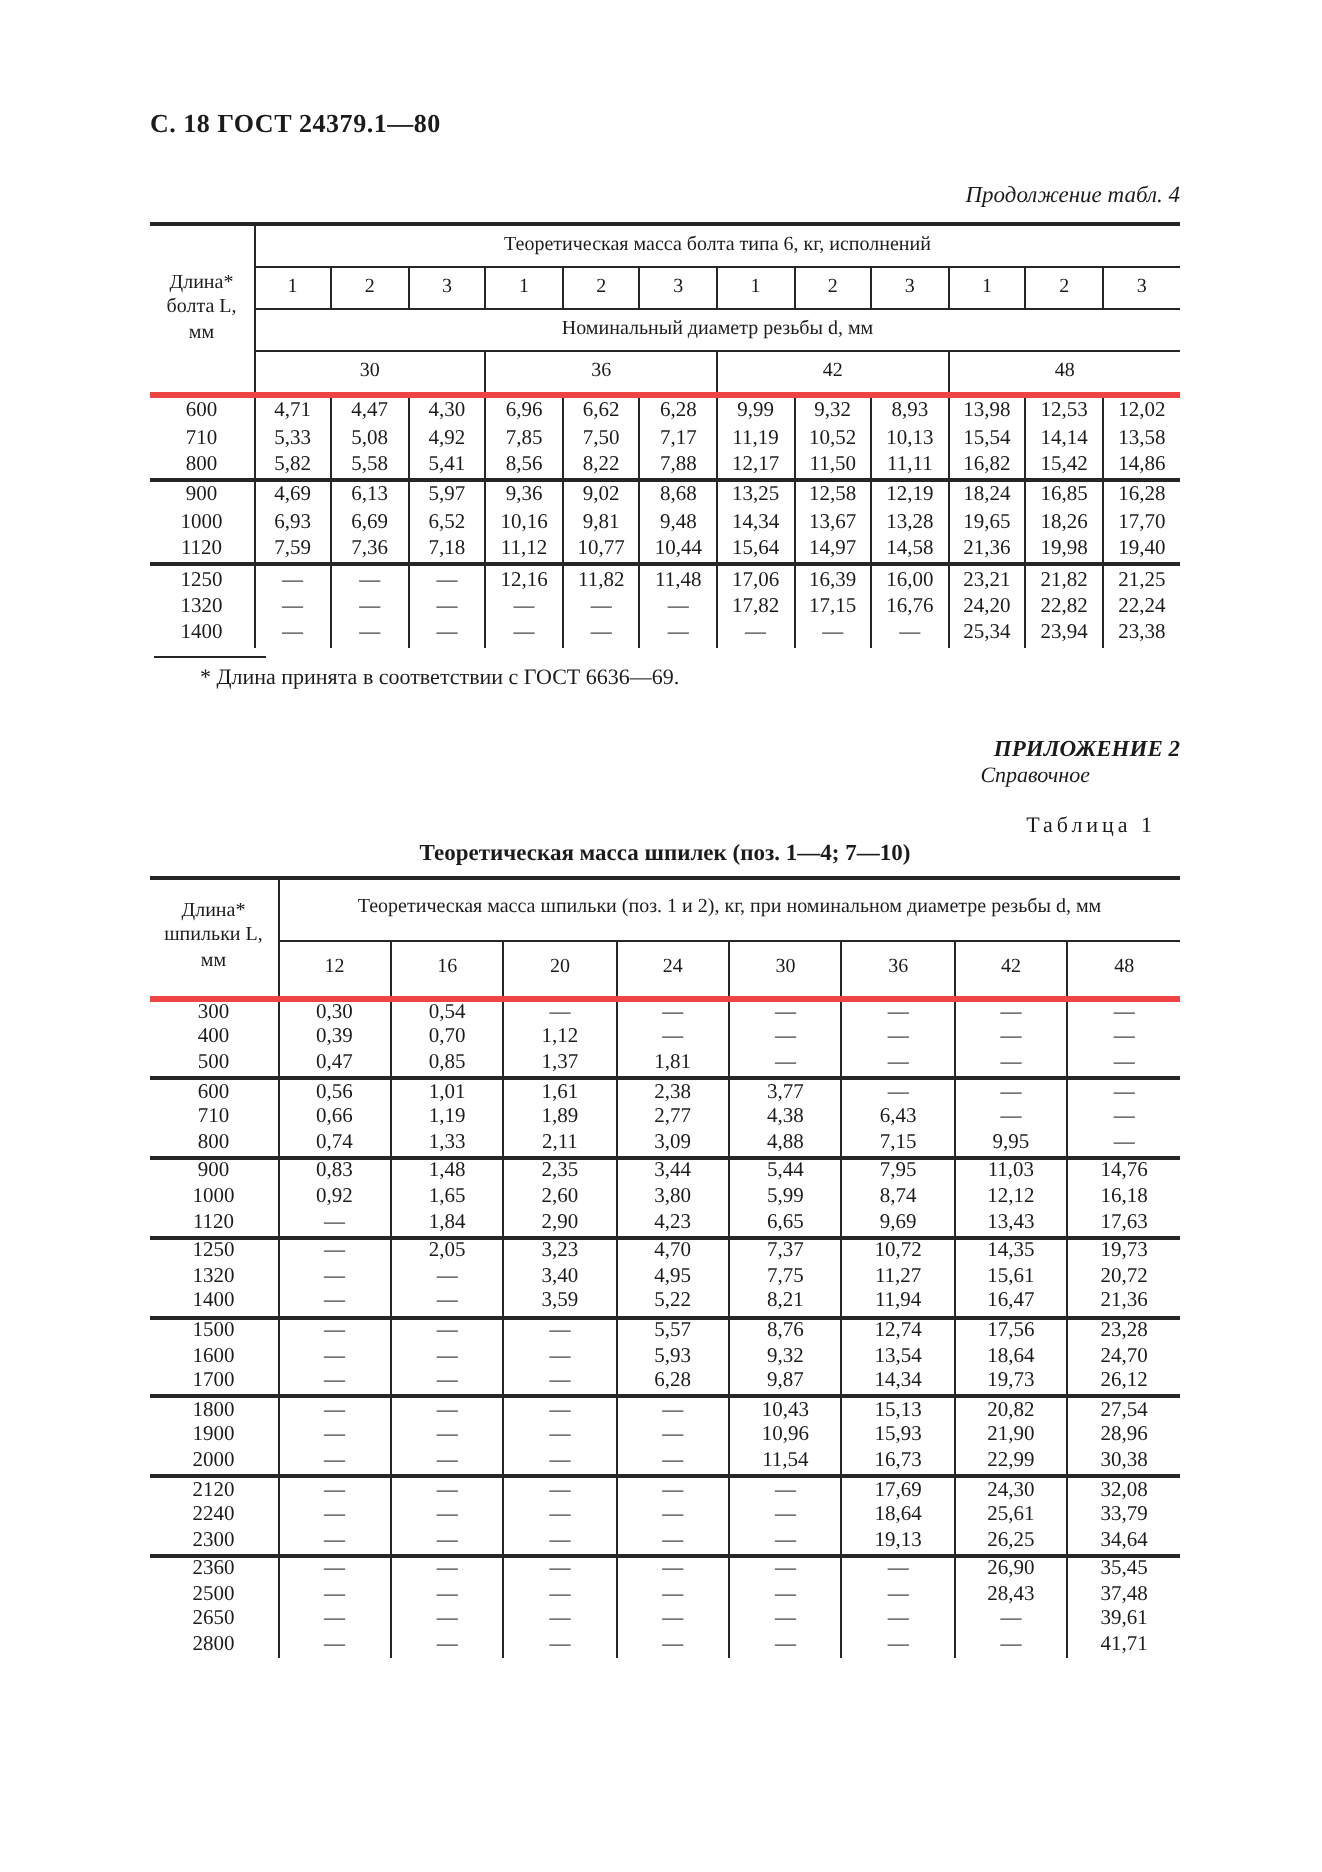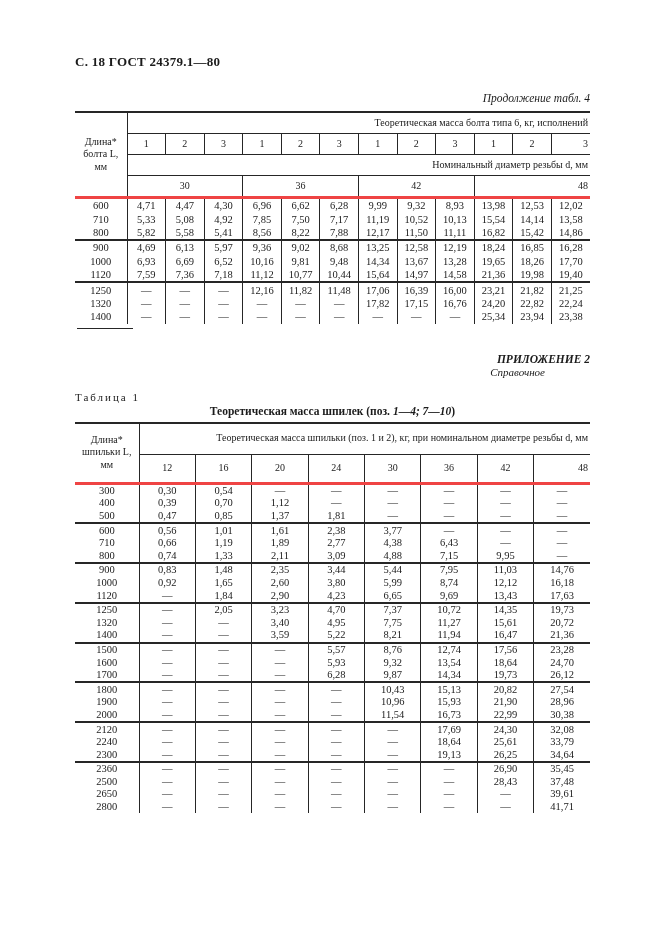--- a/index.html
+++ b/index.html
@@ -30,21 +30,21 @@
   .tbl th, .tbl td {
     text-align: center; vertical-align: middle;
     padding: 0 2px; overflow: hidden; white-space: nowrap;
   }
   .tbl thead th {
     border: 1px solid #262626;
     font-weight: normal; font-size: 10px; white-space: normal; line-height: 1.25;
   }
   .tbl thead tr:first-child th { border-top: 2px solid #262626; }
   .tbl thead th:first-child { border-left: none; }
-  .tbl thead th:last-child { border-right: none; text-align: right; }
+  .tbl thead th:last-child { border-right: none; }
   .tbl thead th.rowhead { font-size: 10px; padding: 0 5px; }
   .tbl thead tr.hdr-bottom th, .tbl thead th.rowhead { border-bottom: 3px solid #ef4444; }
 
   .tbl tbody td {
     border-left: 1px solid #262626; border-right: 1px solid #262626;
     border-top: none; border-bottom: none;
     font-size: 10.5px;
   }
   .tbl tbody td:first-child { border-left: none; }
   .tbl tbody td:last-child { border-right: none; }
@@ -60,24 +60,24 @@
   
   .footnote { margin-top: 4px; }
   .footnote-rule { width: 56px; border-top: 1px solid #262626; margin-left: 2px; }
   .footnote-text { font-size: 11px; padding-left: 25px; margin-top: 4px; }
 
   
   .appendix { margin-top: 24px; }
   .appendix-title { text-align: right; font-weight: bold; font-style: italic; font-size: 11.5px; }
   .appendix-sub { text-align: right; font-style: italic; font-size: 11px; padding-right: 45px; margin-top: 1px; }
 
-  .tab-label { font-size: 11px; letter-spacing: 0.18em; margin-top: 13px; padding-right: 12px; }
+  .tab-label { text-align: right; font-size: 11px; letter-spacing: 0.18em; margin-top: 13px; padding-right: 12px; }
 
   .stud-title { text-align: center; font-weight: bold; font-size: 11.5px; margin-top: 2px; margin-bottom: 5px; }
-  .stud-title .pos-italic { font-style: italic; }
+  .stud-title .pos-italic { }
 </style>
 </head>
 <body>
 
 <div class="page">
 
   <div class="doc-header">С. 18 ГОСТ 24379.1—80</div>
 
   <div class="cont-label">Продолжение табл. 4</div>
 
@@ -249,20 +249,21 @@
           <td>—</td>
           <td>25,34</td>
           <td>23,94</td>
           <td>23,38</td>
         </tr>
       </tbody>
   </table>
 
   <div class="footnote">
     <div class="footnote-rule"></div>
+    <div class="footnote-text">* Длина принята в соответствии с ГОСТ 6636—69.</div>
   </div>
 
   <div class="appendix">
     <div class="appendix-title">ПРИЛОЖЕНИЕ 2</div>
     <div class="appendix-sub">Справочное</div>
   </div>
 
   <div class="tab-label">Таблица 1</div>
 
   <div class="stud-title"><span>Теоретическая масса шпилек (поз. </span><span class="pos-italic">1—4; 7—10</span><span>)</span></div>

